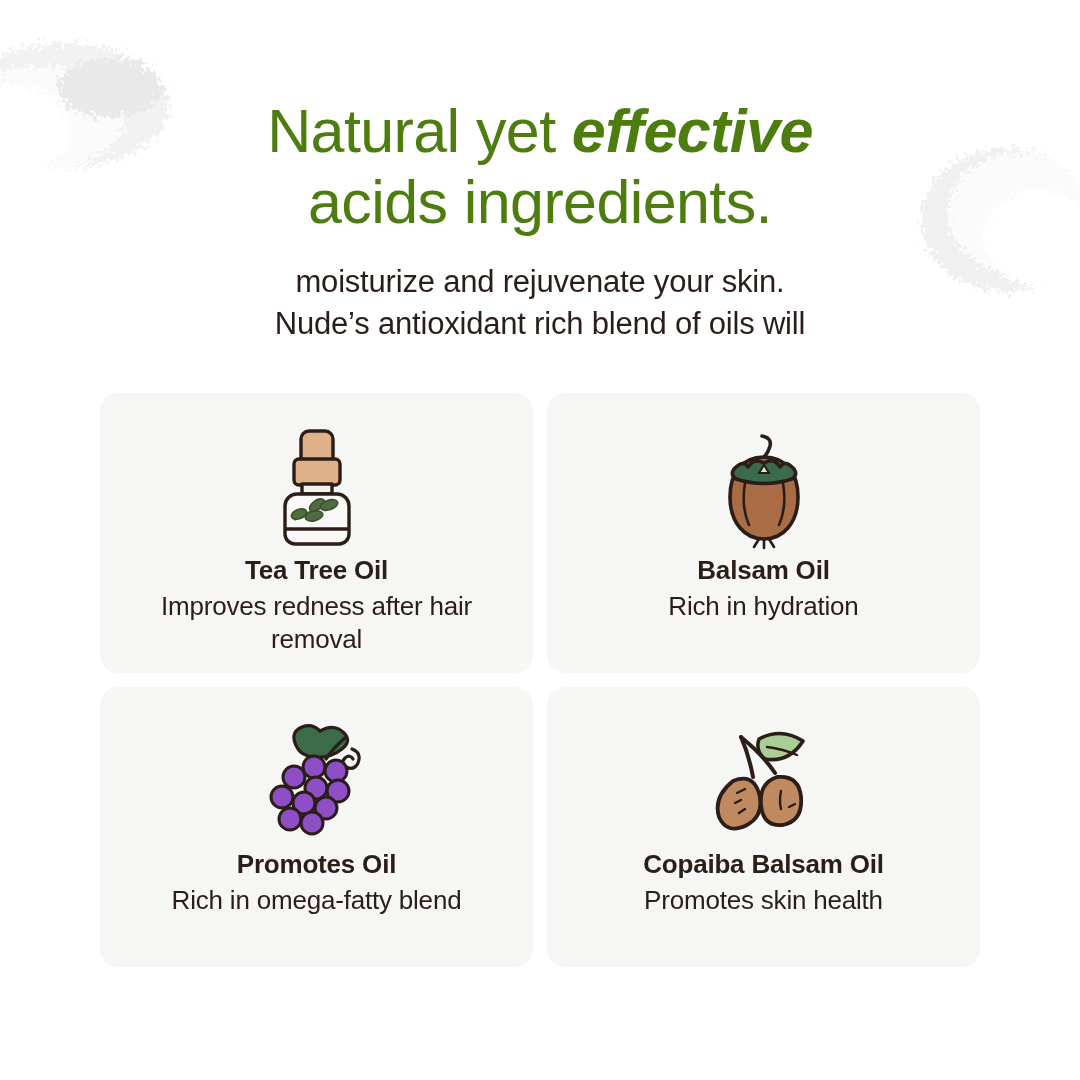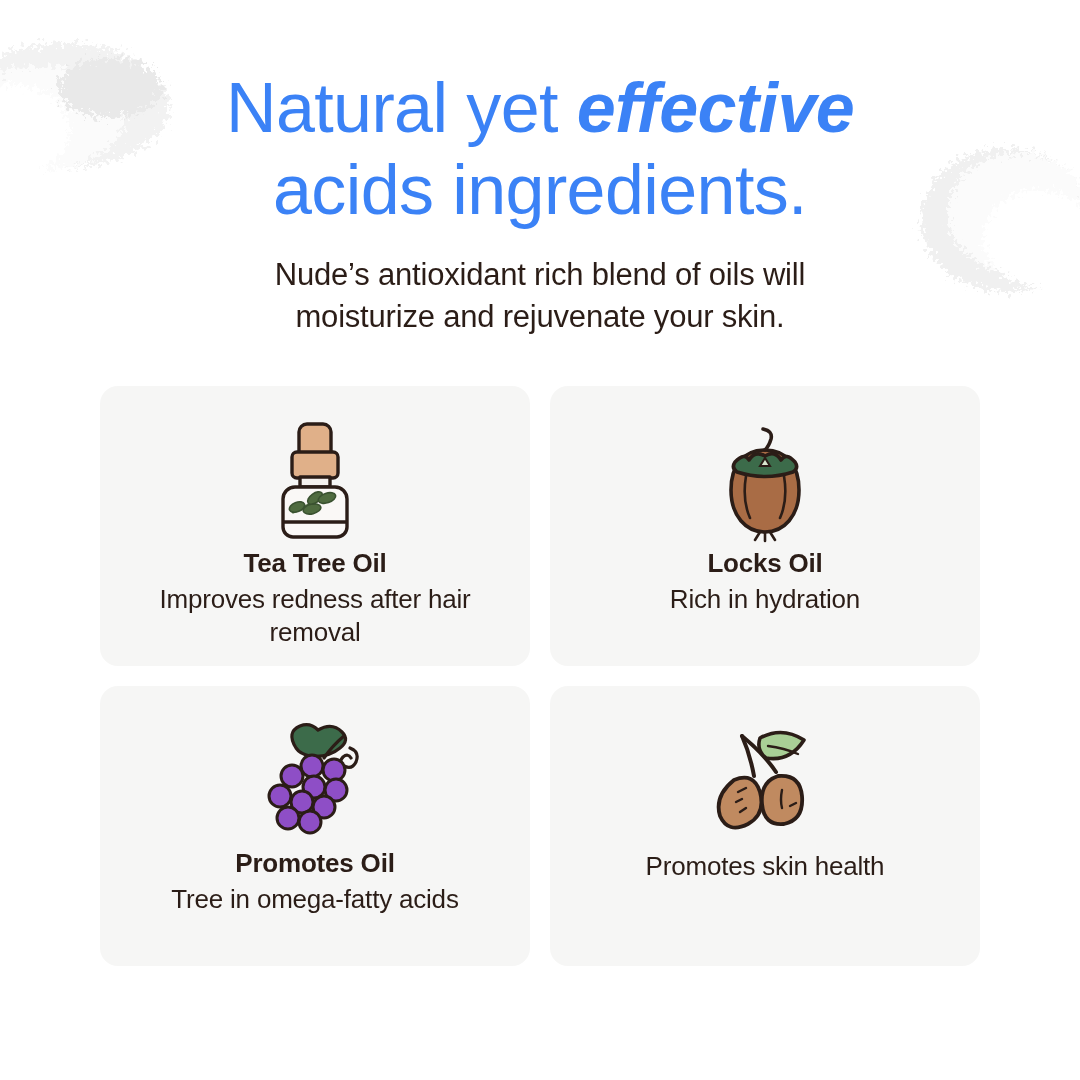--- a/index.html
+++ b/index.html
@@ -31,27 +31,27 @@
   
   .page {
     position: relative;
     z-index: 2;
     width: 1080px;
     height: 1080px;
     padding: 0 100px;
   }
 
   .headline {
-    margin-top: 68px;
+    margin-top: 96px;
     text-align: center;
-    font-size: 70px;
+    font-size: 61px;
     line-height: 1.17;
     font-weight: 400;
     letter-spacing: -0.6px;
-    color: #3b82f6;
+    color: #4d7c0f;
   }
   .headline .em {
     font-weight: 700;
     font-style: italic;
   }
   .headline .line { display: block; }
 
   .subhead {
     margin-top: 22px;
     text-align: center;
@@ -61,21 +61,21 @@
     letter-spacing: -0.2px;
     color: #2b1d17;
   }
   .subhead .line { display: block; }
 
   
   .grid {
     margin-top: 48px;
     display: grid;
     grid-template-columns: 1fr 1fr;
-    gap: 20px;
+    gap: 14px;
     width: 880px;
     margin-left: auto;
     margin-right: auto;
   }
 
   .card {
     background: #f6f6f5;
     border-radius: 18px;
     height: 280px;
     display: flex;
@@ -151,22 +151,22 @@
 </div>
 
 <div class="page">
 
   <h1 class="headline">
     <span class="line"><span>Natural yet </span><span class="em">effective</span></span>
     <span class="line">acids ingredients.</span>
   </h1>
 
   <p class="subhead">
+    <span class="line">moisturize and rejuvenate your skin.</span>
     <span class="line">Nude’s antioxidant rich blend of oils will</span>
-    <span class="line">moisturize and rejuvenate your skin.</span>
   </p>
 
   <div class="grid">
 
     <div class="card">
       <div class="card-icon">
         <svg width="96" height="132" viewBox="0 0 96 132" aria-hidden="true">
           <g stroke="#2b1d17" stroke-width="3.4" stroke-linejoin="round" stroke-linecap="round">
             <path d="M40 10 h16 a8 8 0 0 1 8 8 v22 h-32 v-22 a8 8 0 0 1 8 -8 z" fill="#e0b089"></path>
             <rect x="25" y="38" width="46" height="26" rx="5" fill="#e0b089"></rect>
@@ -198,21 +198,21 @@
             <path d="M53 15 q10 2 8 10 q-2 7 -6 11" fill="none"></path>
           </g>
           <g stroke="#2b1d17" stroke-width="2.6" fill="none" stroke-linecap="round">
             <path d="M36 62 q-4 24 4 42"></path>
             <path d="M74 62 q4 24 -4 42"></path>
             <path d="M50 118 l-5 8 M55 118 l0 9 M60 118 l5 8"></path>
           </g>
           <path d="M50 52 l5 -8 l5 8 z" fill="#d9e8cf" stroke="#2b1d17" stroke-width="2"></path>
         </svg>
       </div>
-      <div class="card-title">Locks Oil</div>
+      <div class="card-title">Balsam Oil</div>
       <div class="card-desc">Rich in hydration</div>
     </div>
 
     <div class="card">
       <div class="card-icon">
         <svg width="126" height="132" viewBox="0 0 126 132" aria-hidden="true">
           <g stroke="#2b1d17" stroke-width="3.2" stroke-linejoin="round" stroke-linecap="round">
             <path d="M44 34 q-10 -16 4 -22 q10 -4 18 4 q14 -8 24 2 q8 8 -2 16 q-12 10 -30 8 q-10 -2 -14 -8 z" fill="#3c6b4a"></path>
             <path d="M92 22 q-12 10 -20 22" fill="none"></path>
             <path d="M98 34 q10 4 6 14 q-4 8 -12 4 q-6 -4 -1 -9 q5 -4 8 1" fill="none"></path>
@@ -225,21 +225,21 @@
             <circle cx="84" cy="76" r="11"></circle>
             <circle cx="28" cy="82" r="11"></circle>
             <circle cx="50" cy="88" r="11"></circle>
             <circle cx="72" cy="93" r="11"></circle>
             <circle cx="36" cy="104" r="11"></circle>
             <circle cx="58" cy="108" r="11"></circle>
           </g>
         </svg>
       </div>
       <div class="card-title">Promotes Oil</div>
-      <div class="card-desc">Tree in omega-fatty acids</div>
+      <div class="card-desc">Rich in omega-fatty blend</div>
     </div>
 
     <div class="card">
       <div class="card-icon">
         <svg width="134" height="132" viewBox="0 0 134 132" aria-hidden="true">
           <g stroke="#2b1d17" stroke-width="4" fill="none" stroke-linecap="round">
             <path d="M44 22 q8 18 12 40"></path>
             <path d="M44 22 q22 18 34 36"></path>
           </g>
           <path d="M62 24 q22 -12 44 2 q-14 22 -38 18 q-10 -8 -6 -20 z" fill="#a9cf96" stroke="#2b1d17" stroke-width="3.6" stroke-linejoin="round"></path>
@@ -247,17 +247,18 @@
           <g stroke="#2b1d17" stroke-width="3.8" stroke-linejoin="round">
             <path d="M36 66 q20 -8 26 12 q6 22 -12 32 q-20 10 -28 -8 q-6 -20 14 -36 z" fill="#c08a60"></path>
             <path d="M80 62 q22 -2 24 20 q2 24 -18 28 q-20 2 -22 -20 q-2 -22 16 -28 z" fill="#c08a60"></path>
           </g>
           <g stroke="#2b1d17" stroke-width="2.4" stroke-linecap="round" fill="none">
             <path d="M40 78 l8 -4 M38 88 l6 -3 M42 98 l6 -4"></path>
             <path d="M84 76 q-2 10 0 18 M92 92 l6 -3"></path>
           </g>
         </svg>
       </div>
+      <div class="card-title">Copaiba Balsam Oil</div>
       <div class="card-desc">Promotes skin health</div>
     </div>
 
   </div>
 </div>
 
 </body></html>

